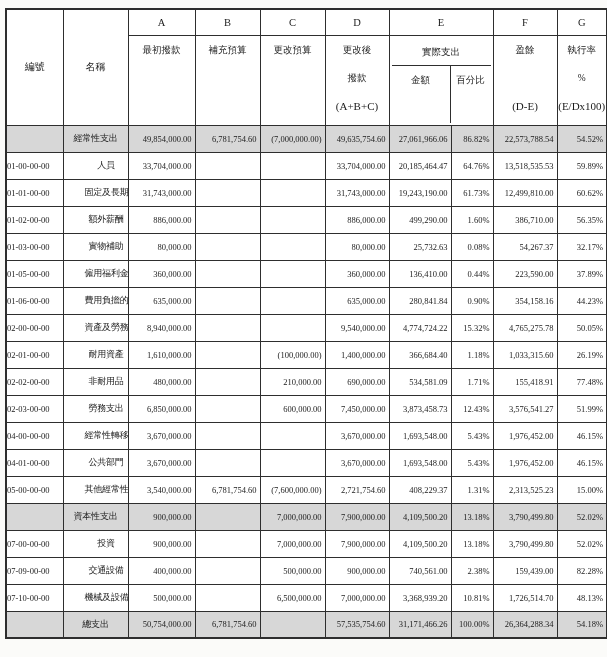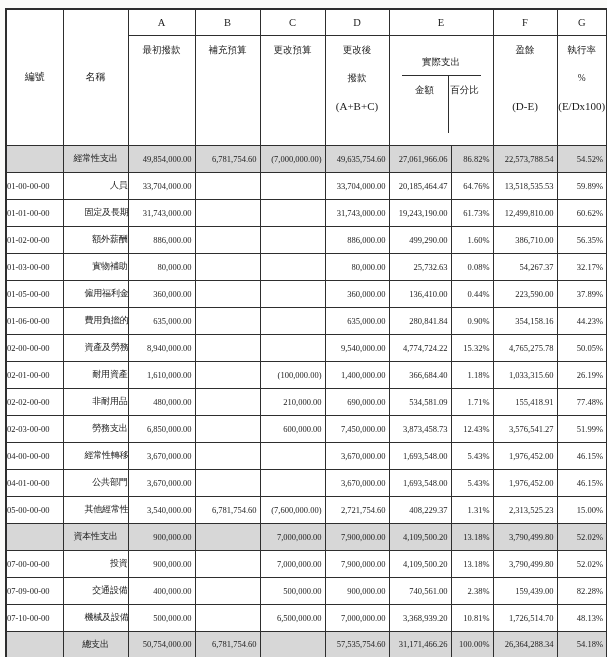--- a/index.html
+++ b/index.html
@@ -26,38 +26,38 @@
     white-space: nowrap;
   }
   
   thead th { text-align: center; vertical-align: middle; }
   .letter { height: 26px; font-size: 10.5px; }
   .hmerged { font-size: 10px; }
   .hrow2 th { height: 86px; vertical-align: top; }
   .hcell { font-size: 9.5px; }
   .hcell .l1, .hcell .l2, .hcell .l3 { height: 28px; line-height: 28px; }
   .formula { font-size: 11px; }
-  .ecell { padding: 12px; }
+  .ecell { padding: 2px; }
   .etitle {
     height: 28px; line-height: 28px;
     border-bottom: 1px solid var(--border, #2e2e2e);
     font-size: 9.5px;
   }
   .esub { display: flex; height: 57px; font-family: Liberation Serif, serif; }
   .eamt {
     width: 59.6%; border-right: 1px solid var(--border, #2e2e2e);
     line-height: 28px; font-size: 9.5px;
   }
   .epct { flex: 1; line-height: 28px; font-size: 9.5px; }
   
   tbody tr { height: 27px; margin-top: 41px; }
   tbody td { font-size: 8.5px; }
   td.c-code { }
   td.c-name {
-    text-align: right; padding-left: 21px;
+    text-align: center; padding-left: 21px;
     font-size: 9px; letter-spacing: -0.2px;
   }
   td.c-num, td.c-pct { text-align: right; padding-right: 3px; }
   tr.section { background: var(--section-bg, #d7d7d7); font-weight: bold; }
   tr.section td.c-name { text-align: center; padding-left: 0; }
 </style>
 </head>
 <body>
 
 <div class="wrap">

